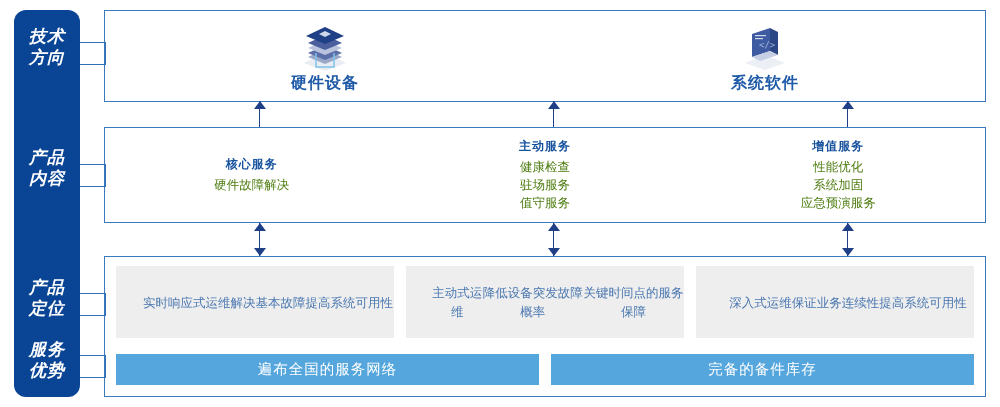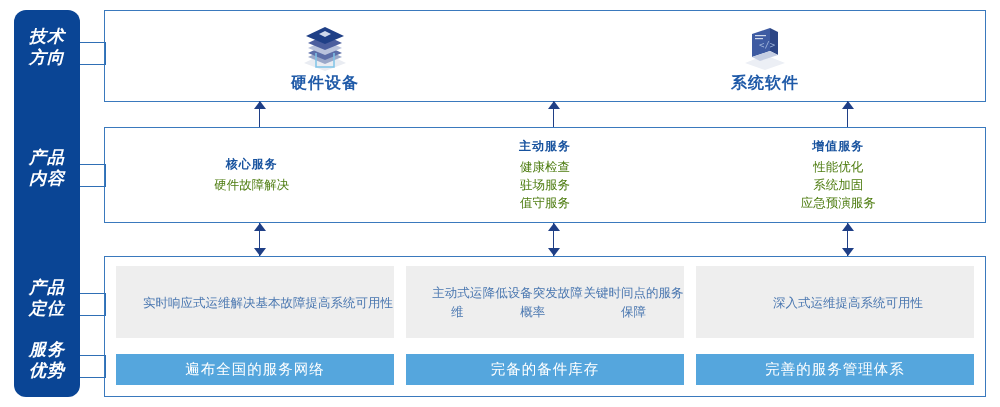--- a/index.html
+++ b/index.html
@@ -352,26 +352,26 @@
           <div>解决基本故障</div>
           <div>提高系统可用性</div>
         </div>
         <div class="pos-cell">
           <div>主动式运维</div>
           <div>降低设备突发故障概率</div>
           <div>关键时间点的服务保障</div>
         </div>
         <div class="pos-cell">
           <div>深入式运维</div>
+          <div>保证业务连续性</div>
           <div>提高系统可用性</div>
         </div>
       </div>
 
       <div class="adv-row">
         <div class="adv-cell">遍布全国的服务网络</div>
         <div class="adv-cell">完备的备件库存</div>
-        <div class="adv-cell">完善的服务管理体系</div>
       </div>
 
     </div>
   </div>
 
 </div>
 
 </body></html>

